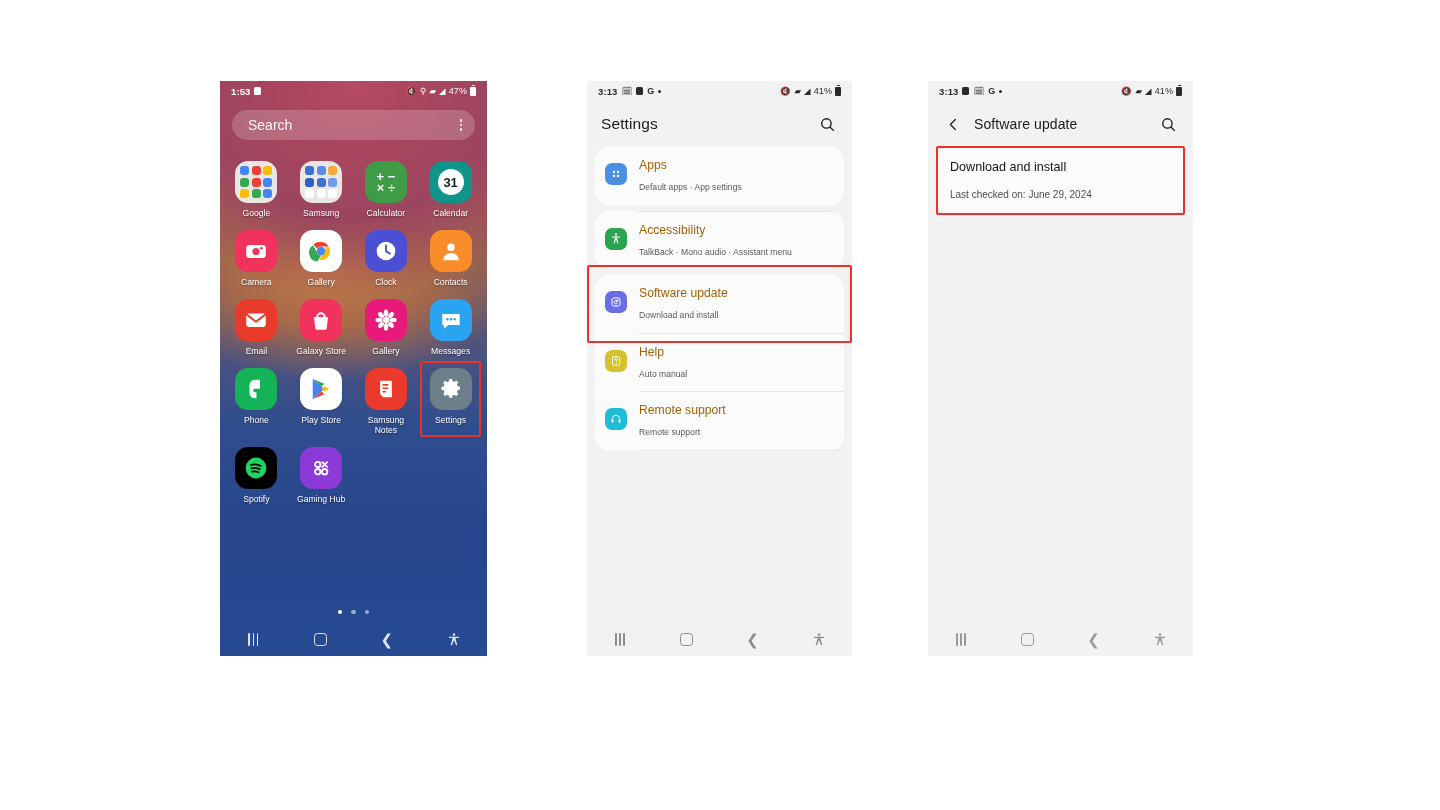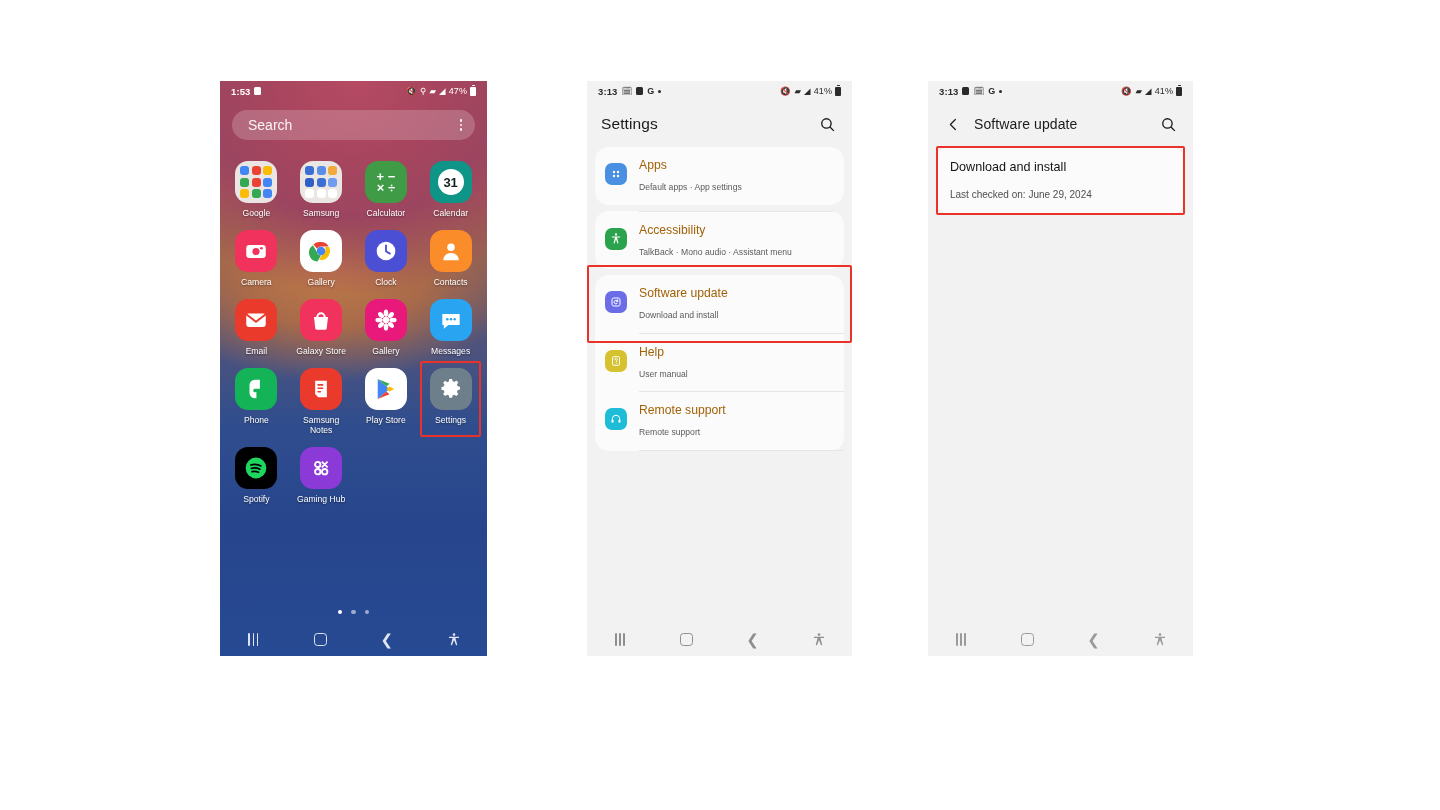--- a/index.html
+++ b/index.html
@@ -295,42 +295,42 @@
         </div>
         <div class="app">
           <div class="app-ico" style="background: rgb(20, 179, 87);">
             <svg width="26" height="26" viewBox="0 0 24 24">
               <path d="M15.6 3.4H11a5 5 0 00-5 5v7.2a5 5 0 005 5h1.4V15H11a1.6 1.6 0 010-3.2h4.6z" fill="#fff"></path>
             </svg>
           </div>
           <div class="app-lbl">Phone</div>
         </div>
         <div class="app">
+          <div class="app-ico" style="background: rgb(255, 255, 255);">
+            <svg width="26" height="26" viewBox="0 0 24 24">
+              <path d="M4.4 2.8l10.8 9.2-10.8 9.2z" fill="#4285f4"></path>
+              <path d="M4.4 2.8l8 6.8 2.8-2.4z" fill="#34a853"></path>
+              <path d="M4.4 21.2l8-6.8 2.8 2.4z" fill="#ea4335"></path>
+              <path d="M15.2 9.6l4.4 2.4-4.4 2.4-2.8-2.4z" fill="#fbbc05"></path>
+            </svg>
+          </div>
+          <div class="app-lbl">Play Store</div>
+        </div>
+        <div class="app">
           <div class="app-ico" style="background: rgb(234, 58, 44);">
             <svg width="26" height="26" viewBox="0 0 24 24">
               <path d="M6.6 4.4h10.8v15.2H9.4l-2.8-3z" fill="#fff"></path>
               <g fill="#ea3a2c">
                 <rect x="8.6" y="7.4" width="5.6" height="1.5" rx=".7"></rect>
                 <rect x="8.6" y="10.6" width="5.6" height="1.5" rx=".7"></rect>
                 <rect x="8.6" y="13.8" width="3.6" height="1.5" rx=".7"></rect>
               </g>
             </svg>
           </div>
           <div class="app-lbl">Samsung Notes</div>
-        </div>
-        <div class="app">
-          <div class="app-ico" style="background: rgb(255, 255, 255);">
-            <svg width="26" height="26" viewBox="0 0 24 24">
-              <path d="M4.4 2.8l10.8 9.2-10.8 9.2z" fill="#4285f4"></path>
-              <path d="M4.4 2.8l8 6.8 2.8-2.4z" fill="#34a853"></path>
-              <path d="M4.4 21.2l8-6.8 2.8 2.4z" fill="#ea4335"></path>
-              <path d="M15.2 9.6l4.4 2.4-4.4 2.4-2.8-2.4z" fill="#fbbc05"></path>
-            </svg>
-          </div>
-          <div class="app-lbl">Play Store</div>
         </div>
         <div class="app">
           <div class="app-ico" style="background: rgb(110, 127, 140);">
             <svg width="26" height="26" viewBox="0 0 24 24">
               <path d="M12 7.6a4.4 4.4 0 100 8.8 4.4 4.4 0 000-8.8zm0 6.6a2.2 2.2 0 110-4.4 2.2 2.2 0 010 4.4z" fill="#fff"></path>
               <path d="M20 13.4v-2.8l-2.4-.5a6 6 0 00-.7-1.7l1.4-2-2-2-2 1.4a6 6 0 00-1.7-.7L12.1 3h-2.8l-.5 2.4a6 6 0 00-1.7.7l-2-1.4-2 2 1.4 2a6 6 0 00-.7 1.7L1.4 11v2.8l2.4.5a6 6 0 00.7 1.7l-1.4 2 2 2 2-1.4a6 6 0 001.7.7l.5 2.4h2.8l.5-2.4a6 6 0 001.7-.7l2 1.4 2-2-1.4-2a6 6 0 00.7-1.7z" fill="#fff" transform="translate(1.9 .1) scale(.92)"></path>
             </svg>
           </div>
           <div class="app-lbl">Settings</div>
           <div class="sel-box" style="inset: 0px 2px -2px; border-color: rgb(232, 50, 42);"></div>
@@ -471,21 +471,21 @@
           <div class="row">
             <div class="row-ico" style="background: rgb(214, 194, 46);">
               <svg width="12" height="12" viewBox="0 0 24 24" fill="none" stroke="#fff" stroke-width="2">
                 <rect x="5" y="3.4" width="14" height="17.2" rx="2.2"></rect>
                 <path d="M9.8 9.4a2.3 2.3 0 114 1.5c-.7.7-1.3 1.1-1.3 2.1" stroke-linecap="round"></path>
                 <circle cx="12.5" cy="16.3" r="1.1" fill="#fff" stroke="none"></circle>
               </svg>
             </div>
             <div class="row-txt">
               <div class="row-title">Help</div>
-       <div class="row-sub">User manual</div>
+       <div class="row-sub">Auto manual</div>
             </div>
           </div>
           <div class="hairline"></div>
           <div class="row">
             <div class="row-ico" style="background: rgb(31, 188, 216);">
               <svg width="12" height="12" viewBox="0 0 24 24" fill="none" stroke="#fff" stroke-width="2">
                 <path d="M4.6 15v-3a7.4 7.4 0 0114.8 0v3" stroke-linecap="round"></path>
                 <rect x="3" y="13.4" width="4.2" height="6" rx="2.1" fill="#fff" stroke="none"></rect>
                 <rect x="16.8" y="13.4" width="4.2" height="6" rx="2.1" fill="#fff" stroke="none"></rect>
               </svg>

